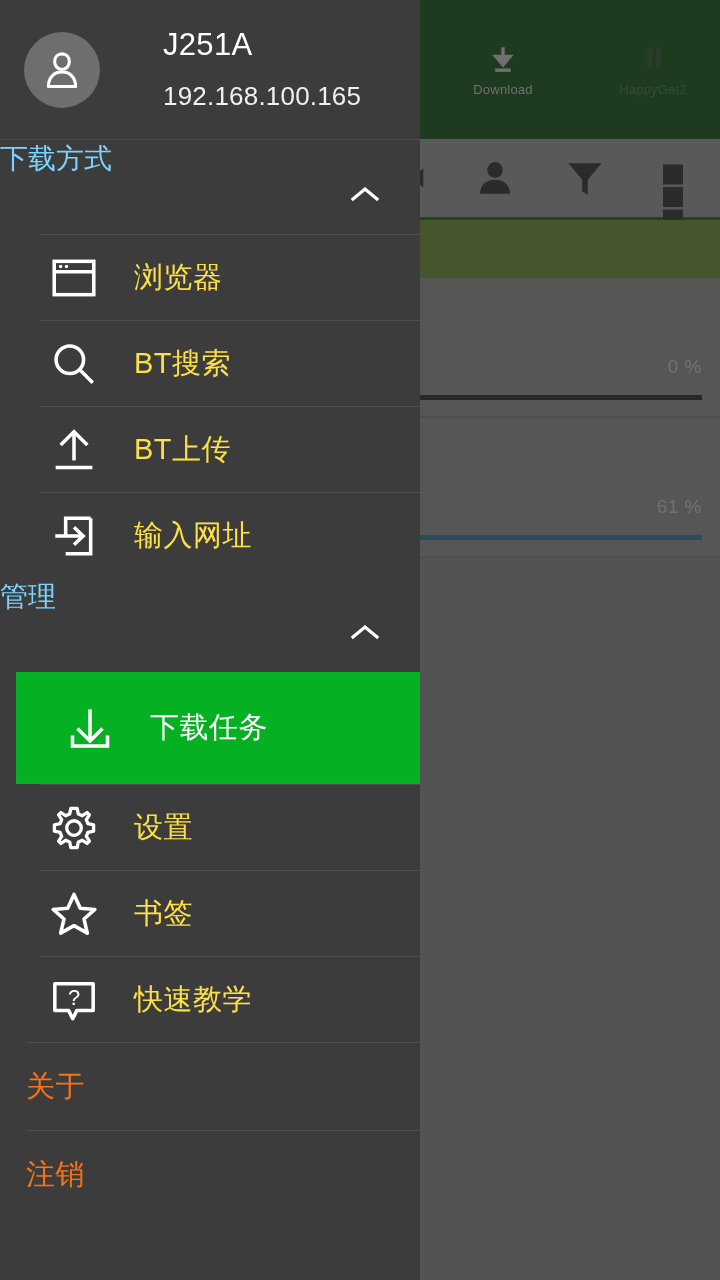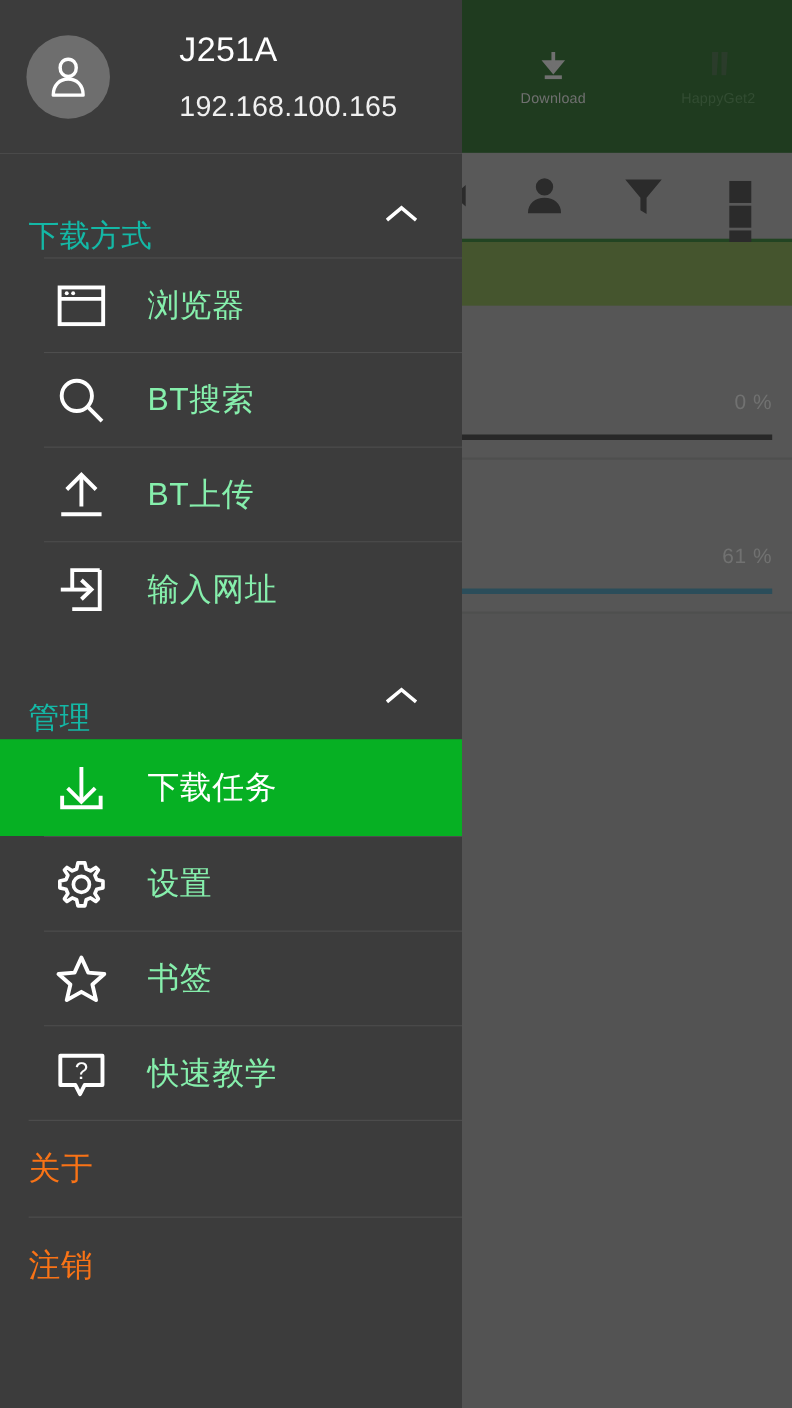--- a/index.html
+++ b/index.html
@@ -139,24 +139,23 @@
     line-height: 1.15; letter-spacing: .3px;
   }
   .user-ip {
     color: #f0f0f0; font-size: 26px;
     line-height: 1.2; letter-spacing: .2px; margin-top: 19px;
   }
 
   .section-head {
     position: relative;
     height: 94px;
-    display: flex; align-items: flex-end;
-    color: #14b8a6;
+    display: flex; align-items: flex-start;
+    color: #7dd3fc;
     font-size: 28px;
-    padding-left: 26px;
     box-sizing: border-box;
   }
   .chev {
     position: absolute; right: 40px; top: 50%;
     transform: translateY(-50%);
     width: 30px; height: 18px;
   }
 
   .menu-item {
     position: relative;
@@ -168,30 +167,30 @@
   }
   .menu-item:first-child { border-top: 1px solid #4e4e4e; }
   .mi-icon {
     width: 56px; height: 56px;
     margin-left: 6px;
     flex: none;
     display: flex; align-items: center; justify-content: center;
   }
   .mi-icon svg { width: 50px; height: 50px; display: block; }
   .mi-label {
-    color: #86efac; font-size: 29px;
+    color: #fde047; font-size: 29px;
     margin-left: 32px; letter-spacing: .5px;
   }
 
   .menu-item.active {
     background: #06b023;
-    margin-left: 0;
+    margin-left: 16px;
     padding-left: 40px;
     border-top: none;
-    height: 88px;
+    height: 112px;
   }
   .menu-item.active .mi-label { color: #ffffff; }
 
   .plain-item {
     position: relative;
     height: 88px;
     display: flex; align-items: center;
     border-top: 1px solid #4e4e4e;
     margin-left: 26px;
     color: #f97316; font-size: 29px;

